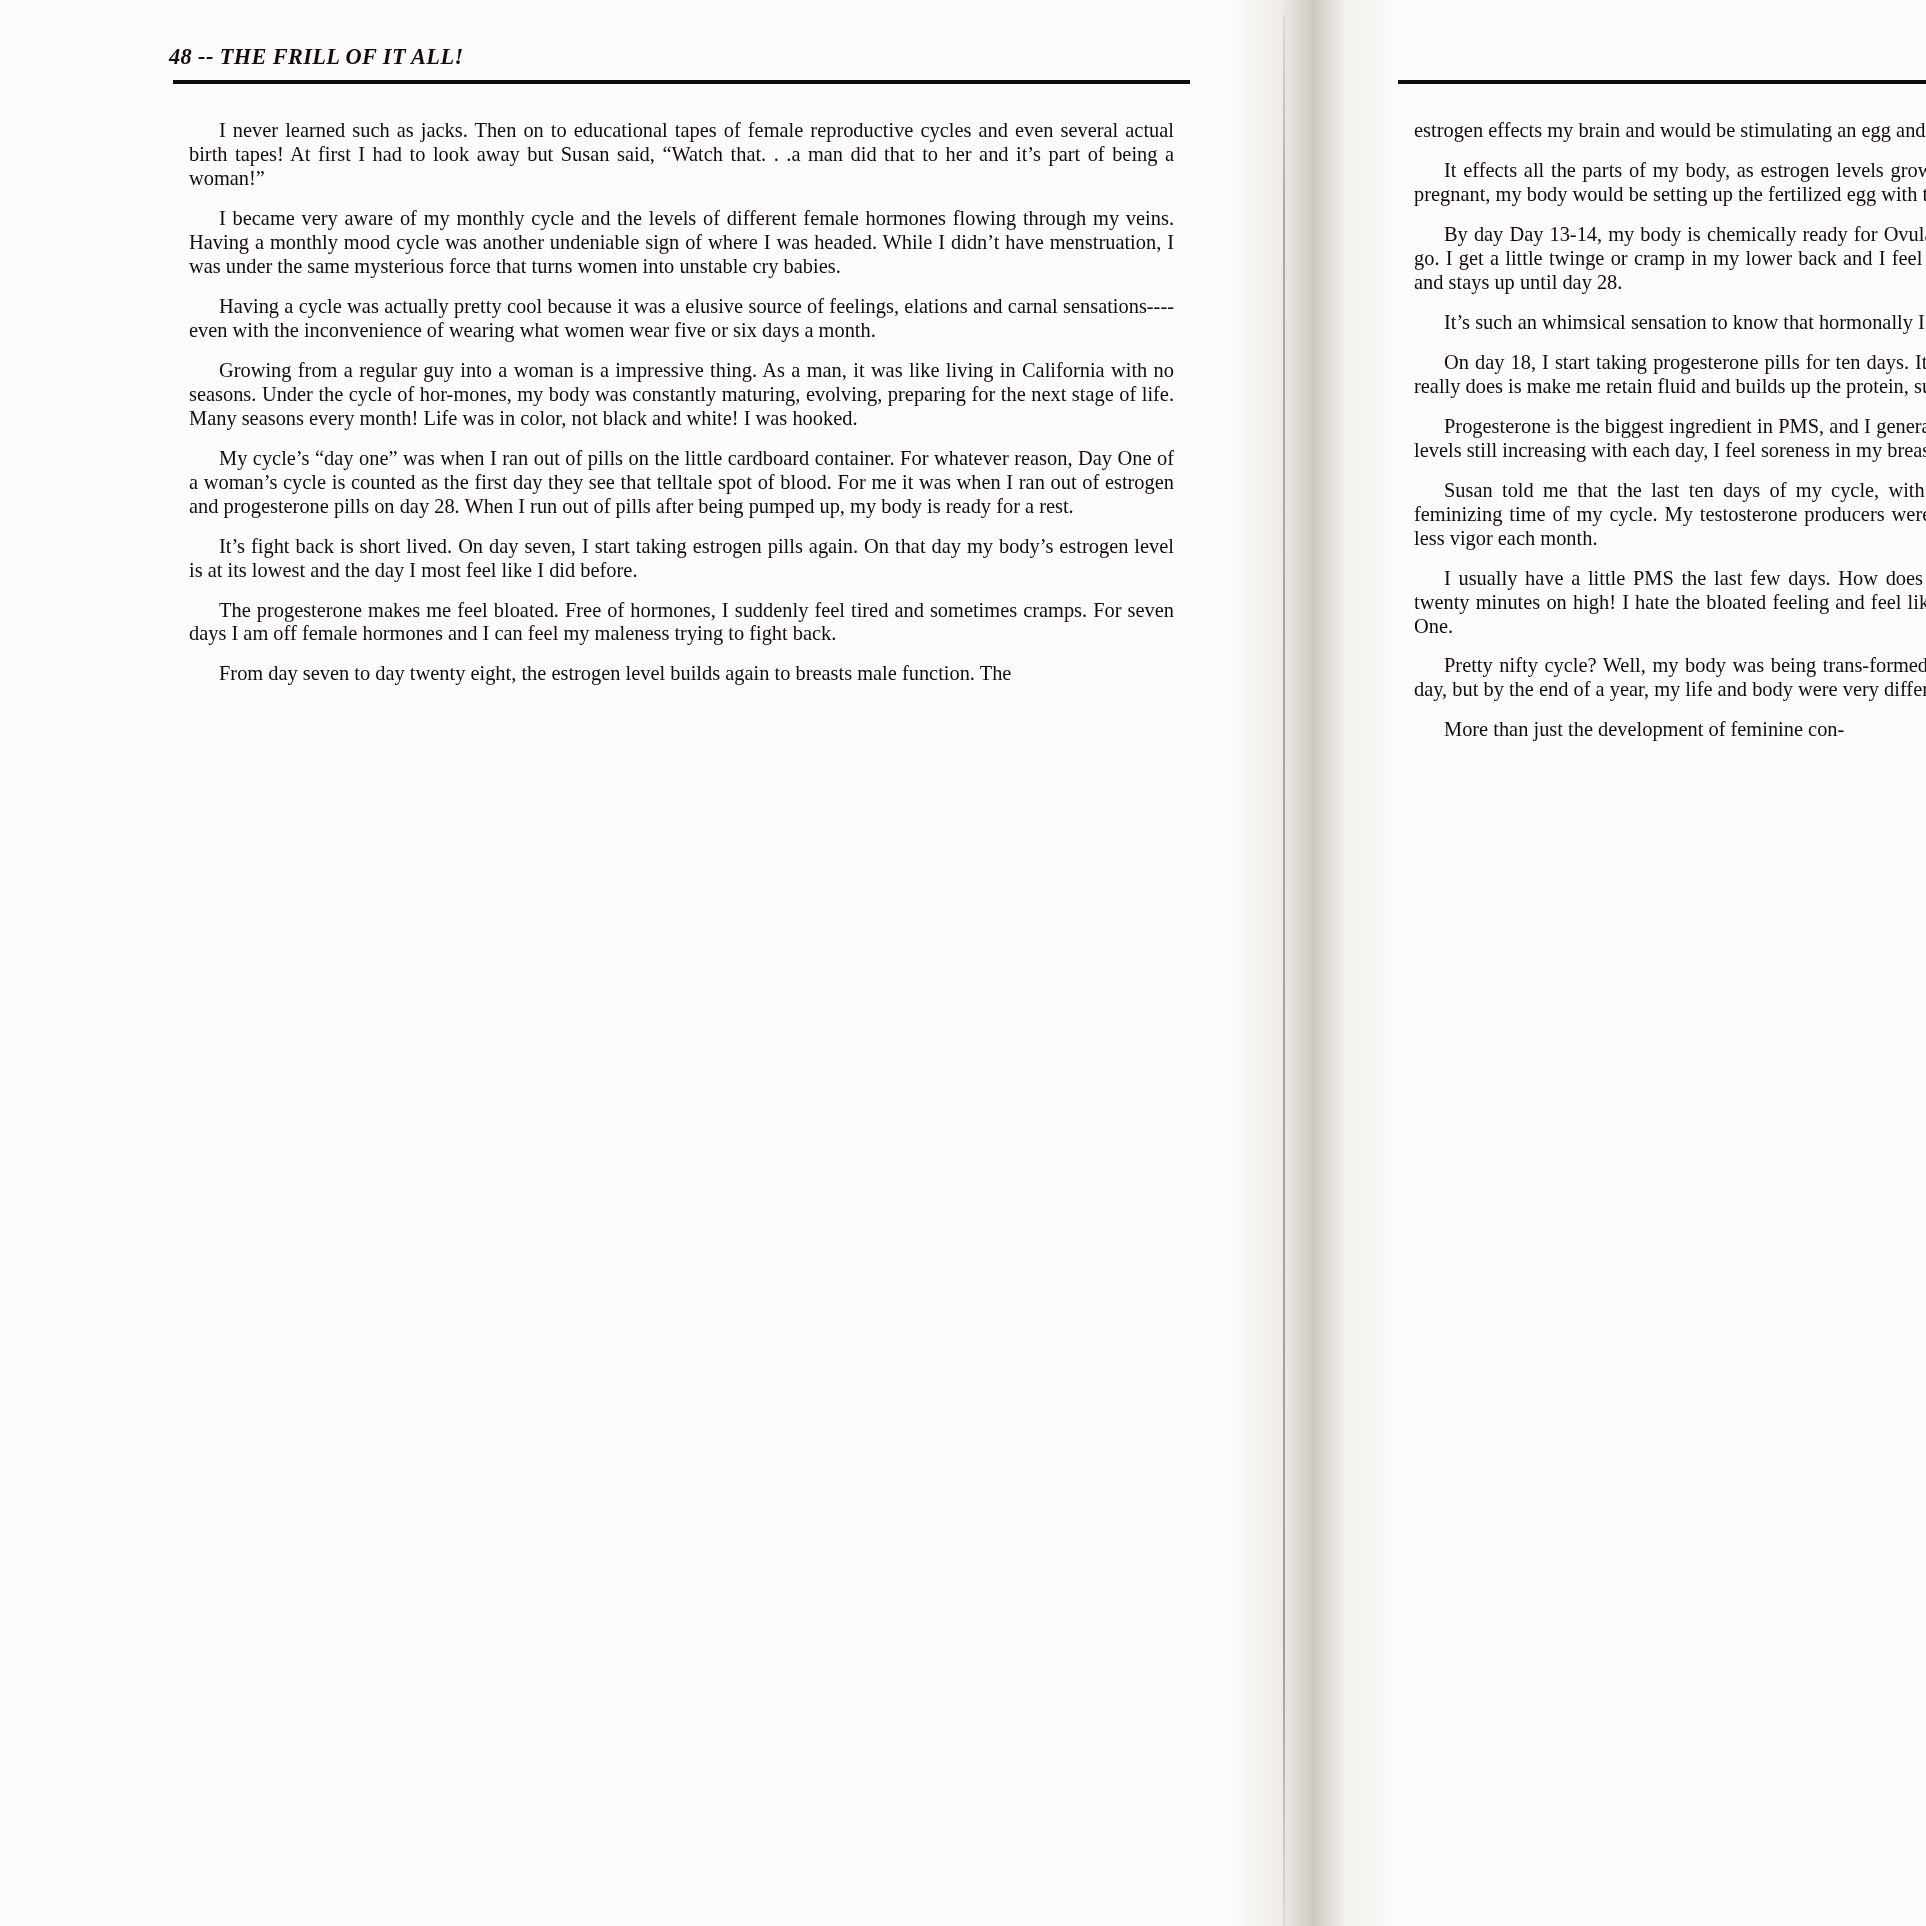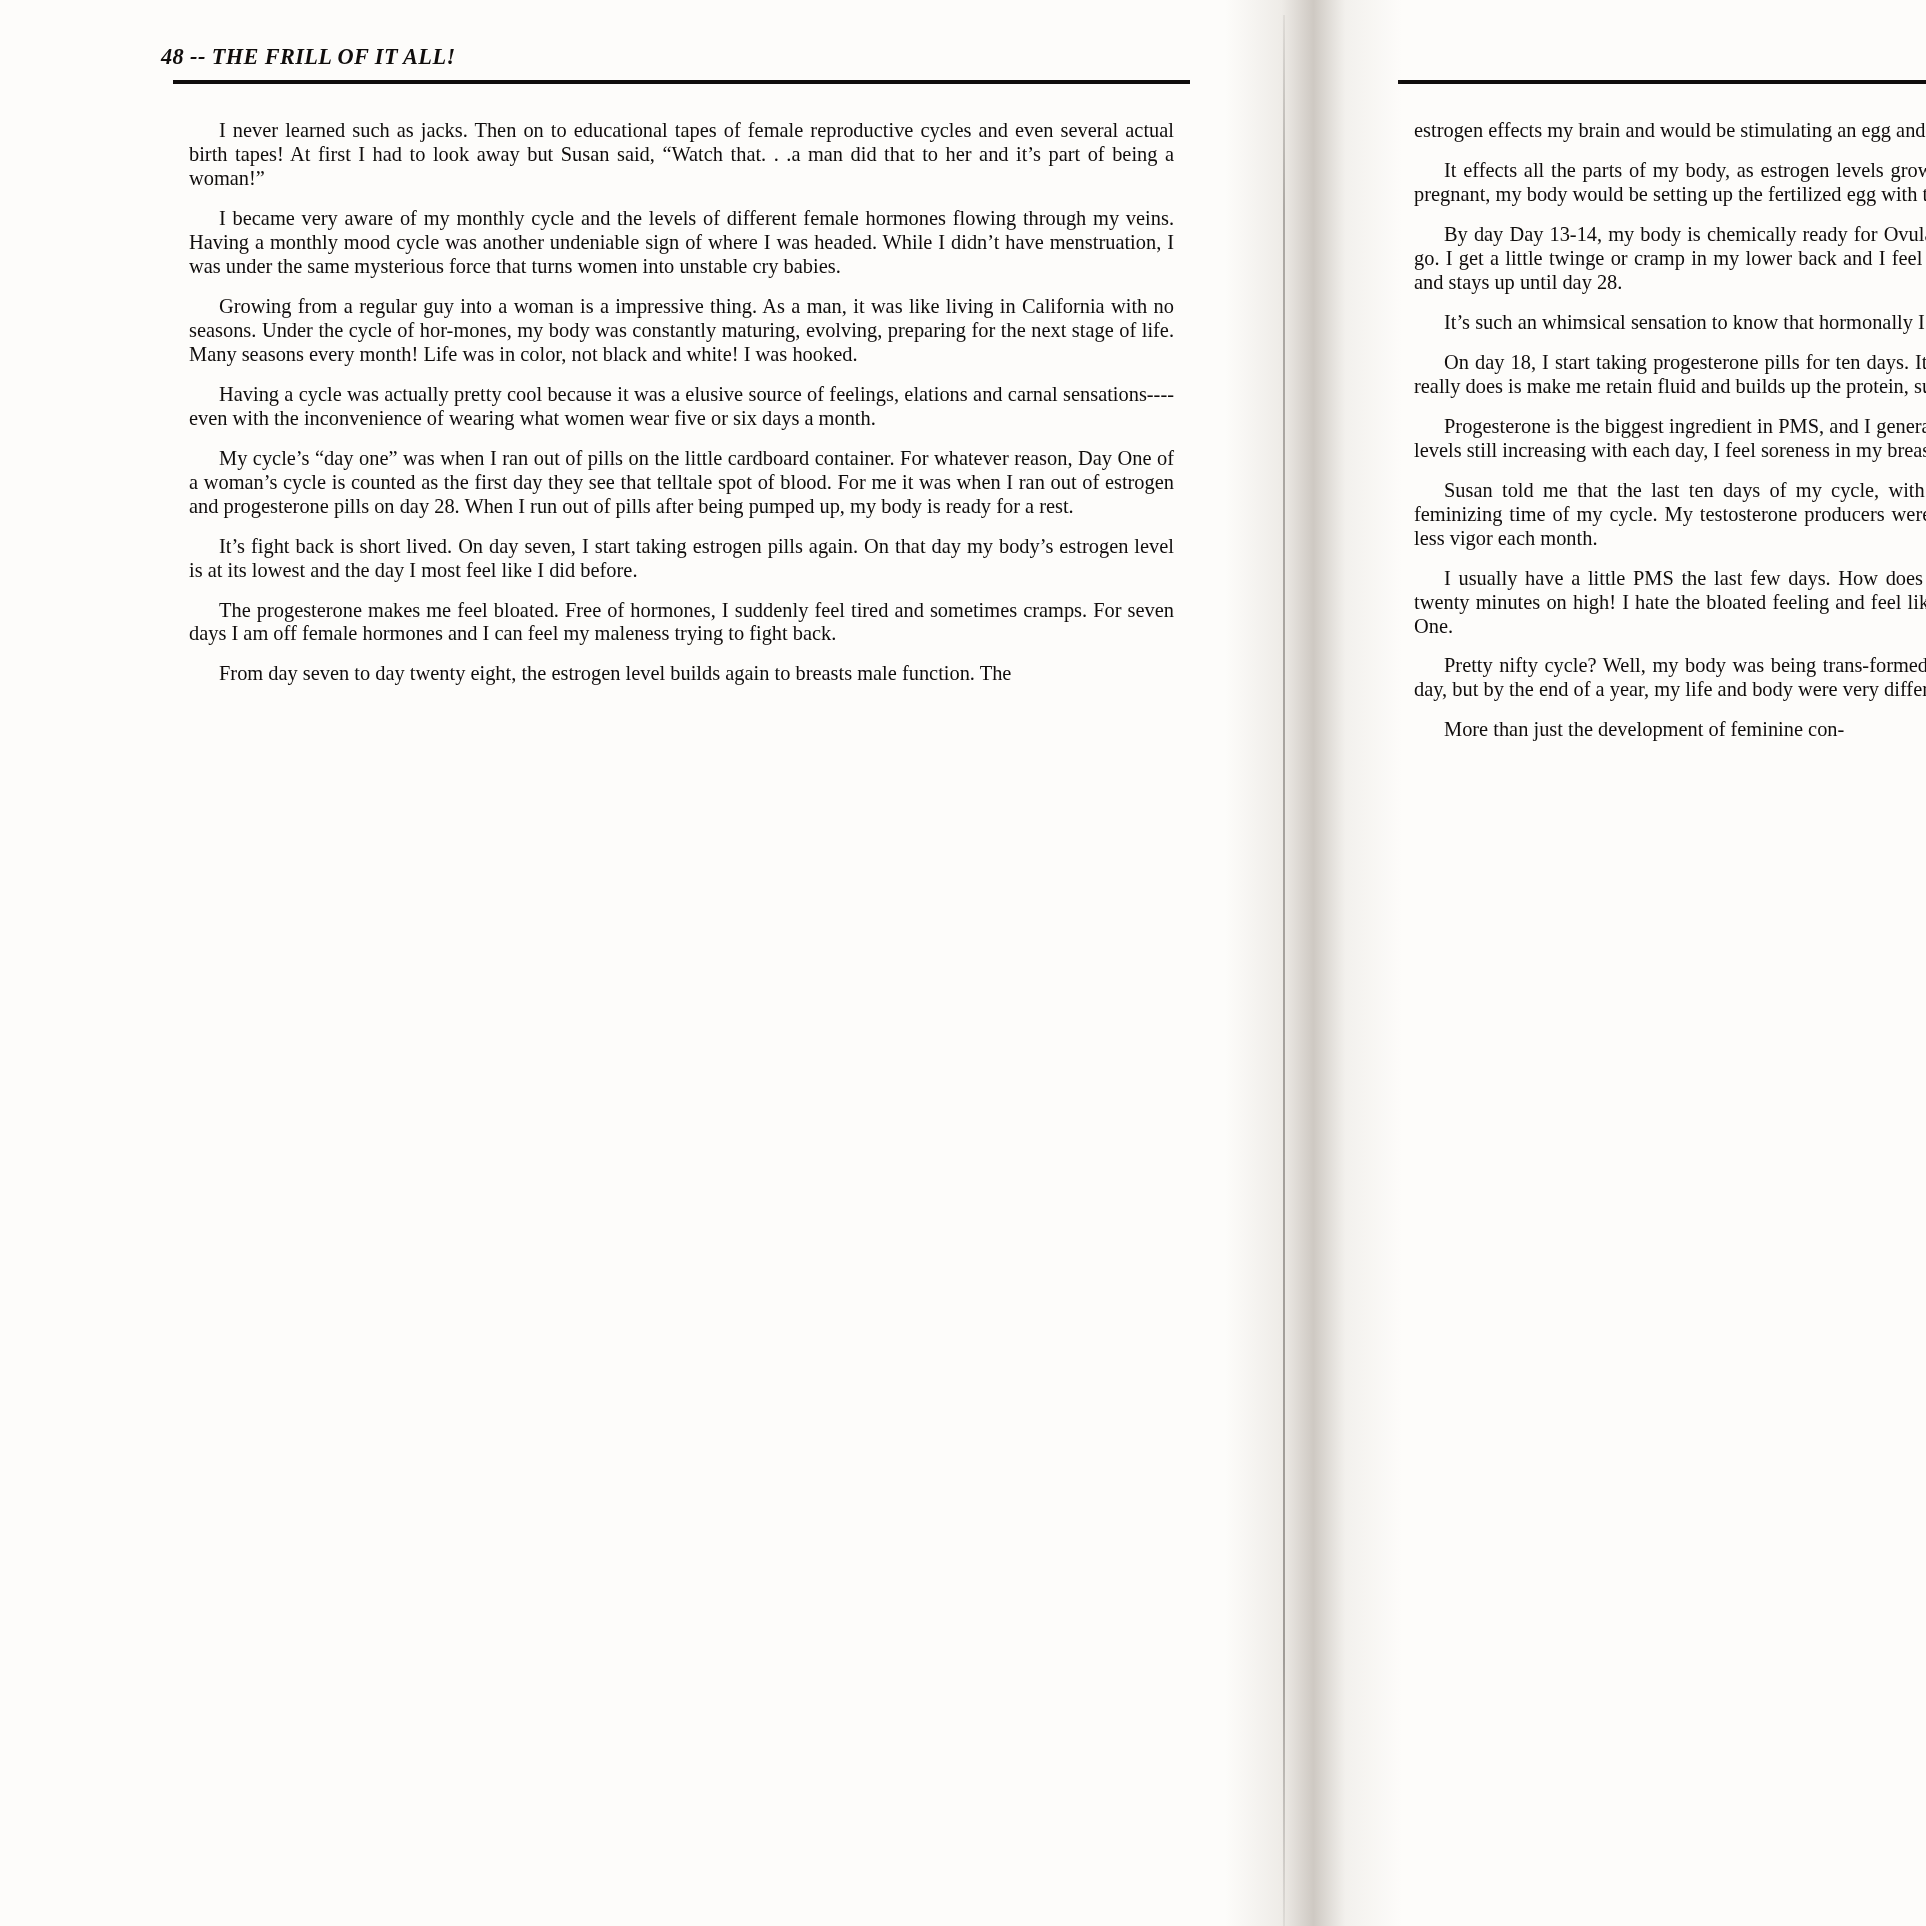--- a/index.html
+++ b/index.html
@@ -55,21 +55,21 @@
     height: 1965px;
   }
   .page-left  { left: 0;     width: 1271px; }
   .page-right { left: 1271px; width: 1271px; }
 
   .header {
     position: absolute;
     top: 46px;
     height: 39px;
   }
-  .page-left .header  { left: 161px;  width: 1017px; }
+  .page-left .header  { left: 169px;  width: 1017px; }
   .page-right .header { left: 127px;  width: 1040px; }
 
   .header-text {
     font-family: "Liberation Serif", serif;
     font-style: italic;
     font-weight: bold;
     font-size: 22.3px;
     letter-spacing: 0.4px;
     line-height: 1;
     white-space: nowrap;
@@ -110,22 +110,22 @@
 <div class="page-spread">
 
   <div class="page page-left">
     <div class="header">
       <div class="header-text header-left">48 -- THE FRILL OF IT ALL!</div>
     </div>
     <div class="rule"></div>
     <div class="column">
       <p>I never learned such as jacks.  Then on to educational tapes of female reproductive cycles and even several actual birth tapes!  At first I had to look away but Susan said, “Watch that. . .a man did that to her and it’s part of being a woman!”</p>
       <p>I became very aware of my monthly cycle and the levels of different female hormones flowing through my veins.  Having a monthly mood cycle was another undeniable sign of where I was headed.  While I didn’t have menstruation, I was under the same mysterious force that turns women into unstable cry babies.</p>
+      <p>Having a cycle was actually pretty cool because it was a elusive source of feelings, elations and carnal sensations----even with the inconvenience of wearing what women wear five or six days a month.</p>
       <p>Growing from a regular guy into a woman is a impressive thing.  As a man, it was like living in California with no seasons.  Under the cycle of hor-mones, my body was constantly maturing, evolving, preparing for the next stage of life.  Many seasons every month!  Life was in color, not black and white!  I was hooked.</p>
-      <p>Having a cycle was actually pretty cool because it was a elusive source of feelings, elations and carnal sensations----even with the inconvenience of wearing what women wear five or six days a month.</p>
       <p>My cycle’s “day one” was when I ran out of pills on the little cardboard container.  For whatever reason, Day One of a woman’s cycle is counted as the first day they see that telltale spot of blood.  For me it was when I ran out of estrogen and progesterone pills on day 28.  When I run out of pills after being pumped up, my body is ready for a rest.</p>
       <p>It’s fight back is short lived.  On day seven, I start taking estrogen pills again.  On that day my body’s estrogen level is at its lowest and the day I most feel like I did before.</p>
       <p>The progesterone makes me feel bloated.  Free of hormones, I suddenly feel tired and sometimes cramps.  For seven days I am off female hormones and I can feel my maleness trying to fight back.</p>
       <p>From day seven to day twenty eight, the estrogen level builds again to breasts male function.  The</p>
     </div>
   </div>
 
   <div class="page page-right">
     <div class="header">
       <div class="header-text header-right">SANDY THOMAS ADVERTISING  -- 49</div>

